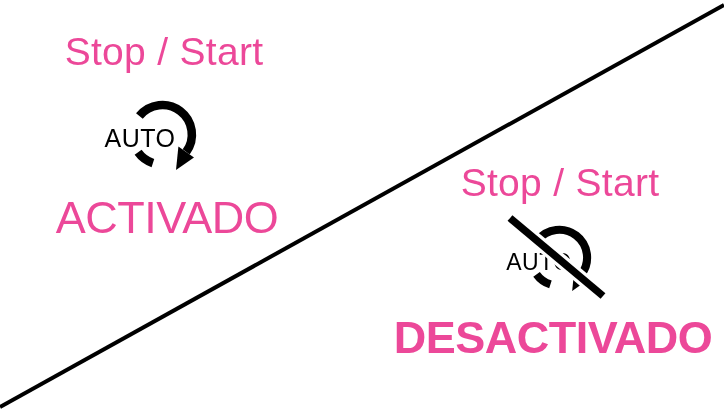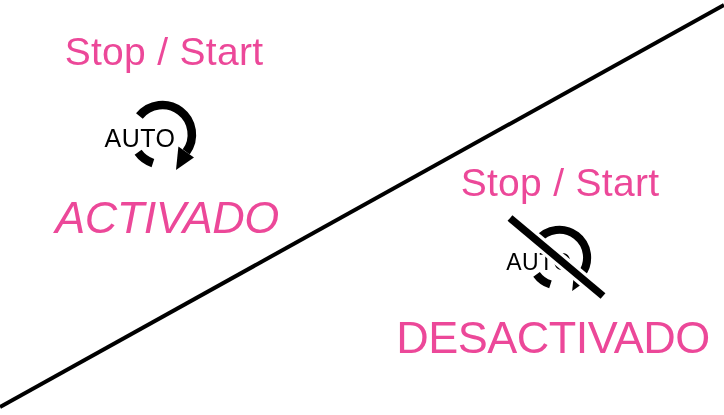--- a/index.html
+++ b/index.html
@@ -68,23 +68,23 @@
   }
   .cap.title {
     font-size: 39px;
     letter-spacing: 0.3px;
   }
   .cap.status {
     font-size: 45px;
     letter-spacing: -0.5px;
   }
   #title-activated   { left: 164px; top: 32px;  }
-  #status-activated  { left: 167px; top: 195px; font-style: italic; }
+  #status-activated  { left: 167px; top: 195px; }
   #title-deactivated { left: 560px; top: 163px; }
-  #status-deactivated{ left: 553px; top: 315px; }
+  #status-deactivated{ left: 553px; top: 315px; font-weight: bold; }
 </style>
 </head>
 <body>
 
 <div>
 
   <svg class="art" viewBox="0 0 724 415" aria-hidden="false">
     <defs>
       <g id="autoArrow">
 

